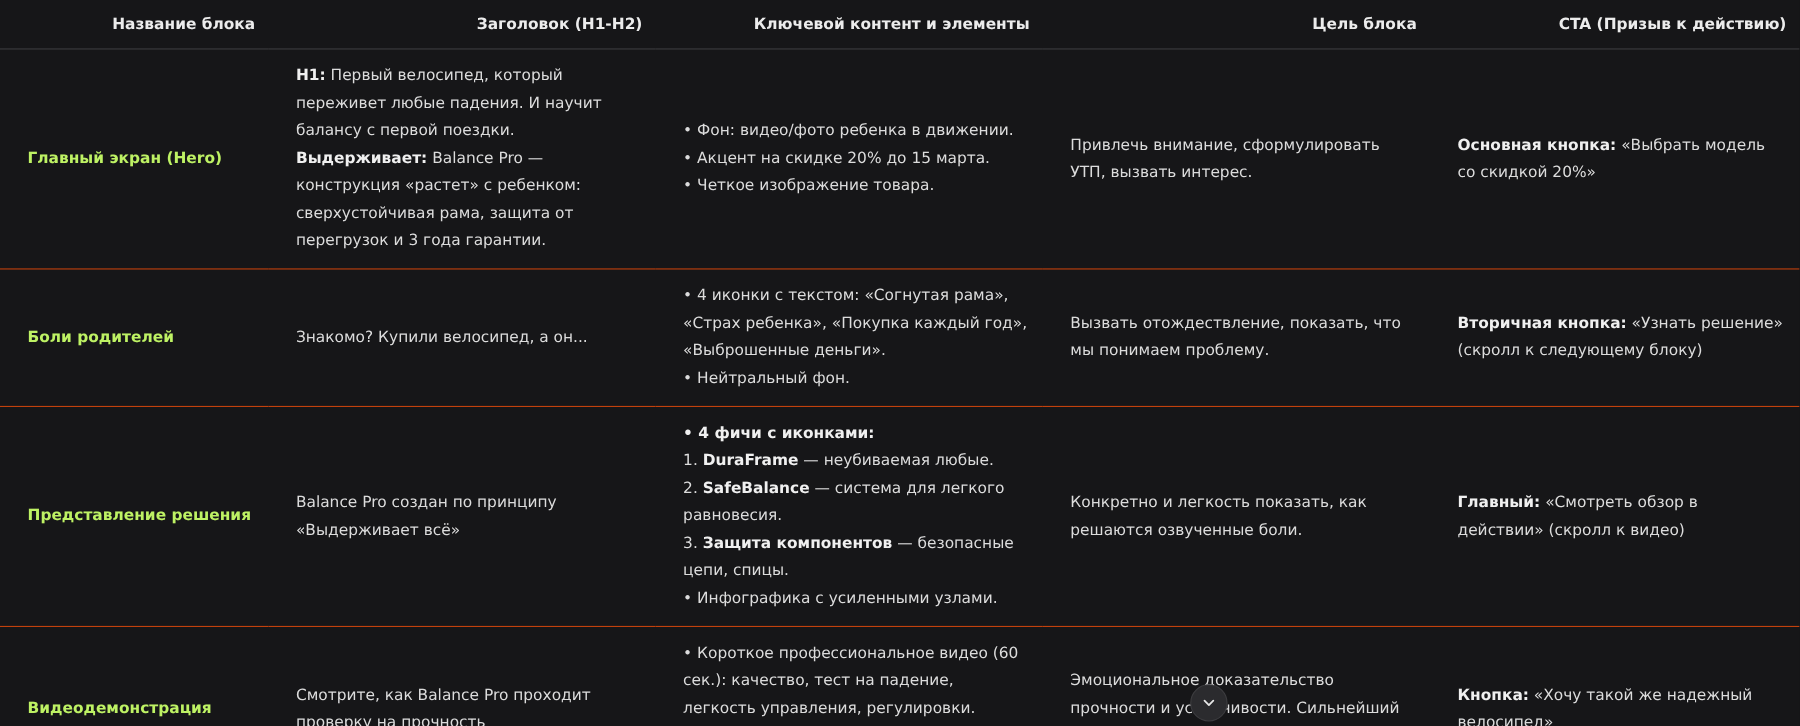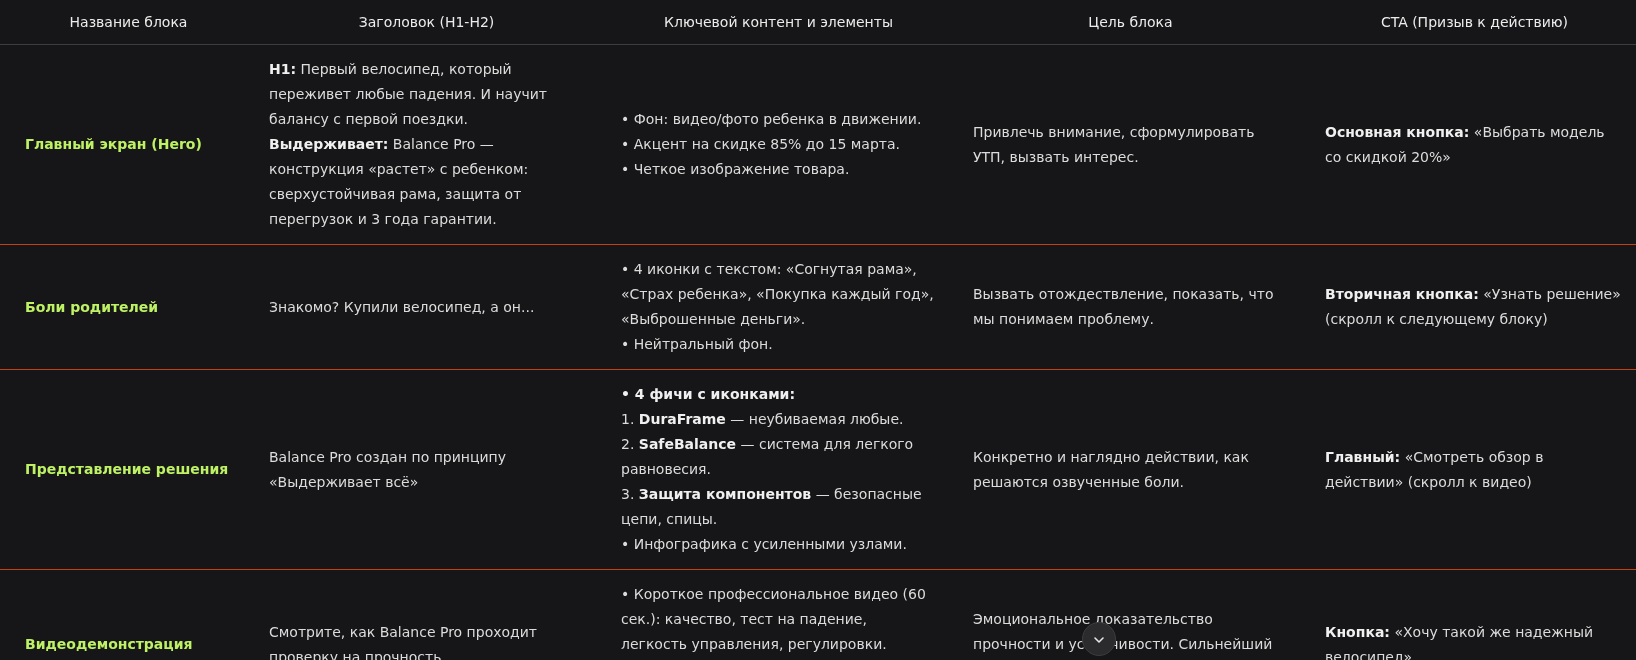--- a/index.html
+++ b/index.html
@@ -20,22 +20,22 @@
       border-collapse: collapse;
       width: 1636px;
       table-layout: fixed;
     }
     col.c1 { width: 244px; }
     col.c2 { width: 352px; }
     col.c3 { width: 352px; }
     col.c4 { width: 352px; }
     col.c5 { width: 336px; }
     th {
-      text-align: center;
-      font-weight: normal;
+      text-align: right;
+      font-weight: bold;
       color: #ececec;
       font-size: 14px;
       height: 44px;
       padding: 0 12px 0 25px;
       border-bottom: 1px solid #3d3d3f;
       vertical-align: middle;
     }
     th.first { padding-left: 25px; }
     td {
       padding: 12px 12px 12px 25px;
@@ -93,21 +93,21 @@
   <tbody>
 
     <tr class="r1">
       <td class="name">Главный экран (Hero)</td>
       <td>
         <span class="b">H1:</span><span> Первый велосипед, который переживет любые падения. И научит балансу с первой поездки.</span><br>
         <span class="b">Выдерживает:</span><span> Balance Pro — конструкция «растет» с ребенком: сверхустойчивая рама, защита от перегрузок и 3 года гарантии.</span>
       </td>
       <td>
         <span class="line">• Фон: видео/фото ребенка в движении.</span>
-        <span class="line">• Акцент на скидке 85% до 15 марта.</span>
+        <span class="line">• Акцент на скидке 20% до 15 марта.</span>
         <span class="line">• Четкое изображение товара.</span>
       </td>
       <td>Привлечь внимание, сформулировать УТП, вызвать интерес.</td>
       <td>
         <span class="b">Основная кнопка:</span><span> «Выбрать модель со скидкой 20%»</span>
       </td>
     </tr>
 
     <tr class="r2">
       <td class="name">Боли родителей</td>
@@ -125,21 +125,21 @@
     <tr class="r3">
       <td class="name">Представление решения</td>
       <td>Balance Pro создан по принципу «Выдерживает всё»</td>
       <td>
         <span class="line b">• 4 фичи с иконками:</span>
         <span class="line"><span>1. </span><span class="b">DuraFrame</span><span> — неубиваемая любые.</span></span>
         <span class="line"><span>2. </span><span class="b">SafeBalance</span><span> — система для легкого равновесия.</span></span>
         <span class="line"><span>3. </span><span class="b">Защита компонентов</span><span> — безопасные цепи, спицы.</span></span>
         <span class="line">• Инфографика с усиленными узлами.</span>
       </td>
-      <td>Конкретно и наглядно действии, как решаются озвученные боли.</td>
+      <td>Конкретно и легкость показать, как решаются озвученные боли.</td>
       <td>
         <span class="b">Главный:</span><span> «Смотреть обзор в действии» (скролл к видео)</span>
       </td>
     </tr>
 
     <tr class="r4">
       <td class="name">Видеодемонстрация</td>
       <td>Смотрите, как Balance Pro проходит проверку на прочность</td>
       <td>
         <span class="line">• Короткое профессиональное видео (60 сек.): качество, тест на падение, легкость управления, регулировки.</span>

